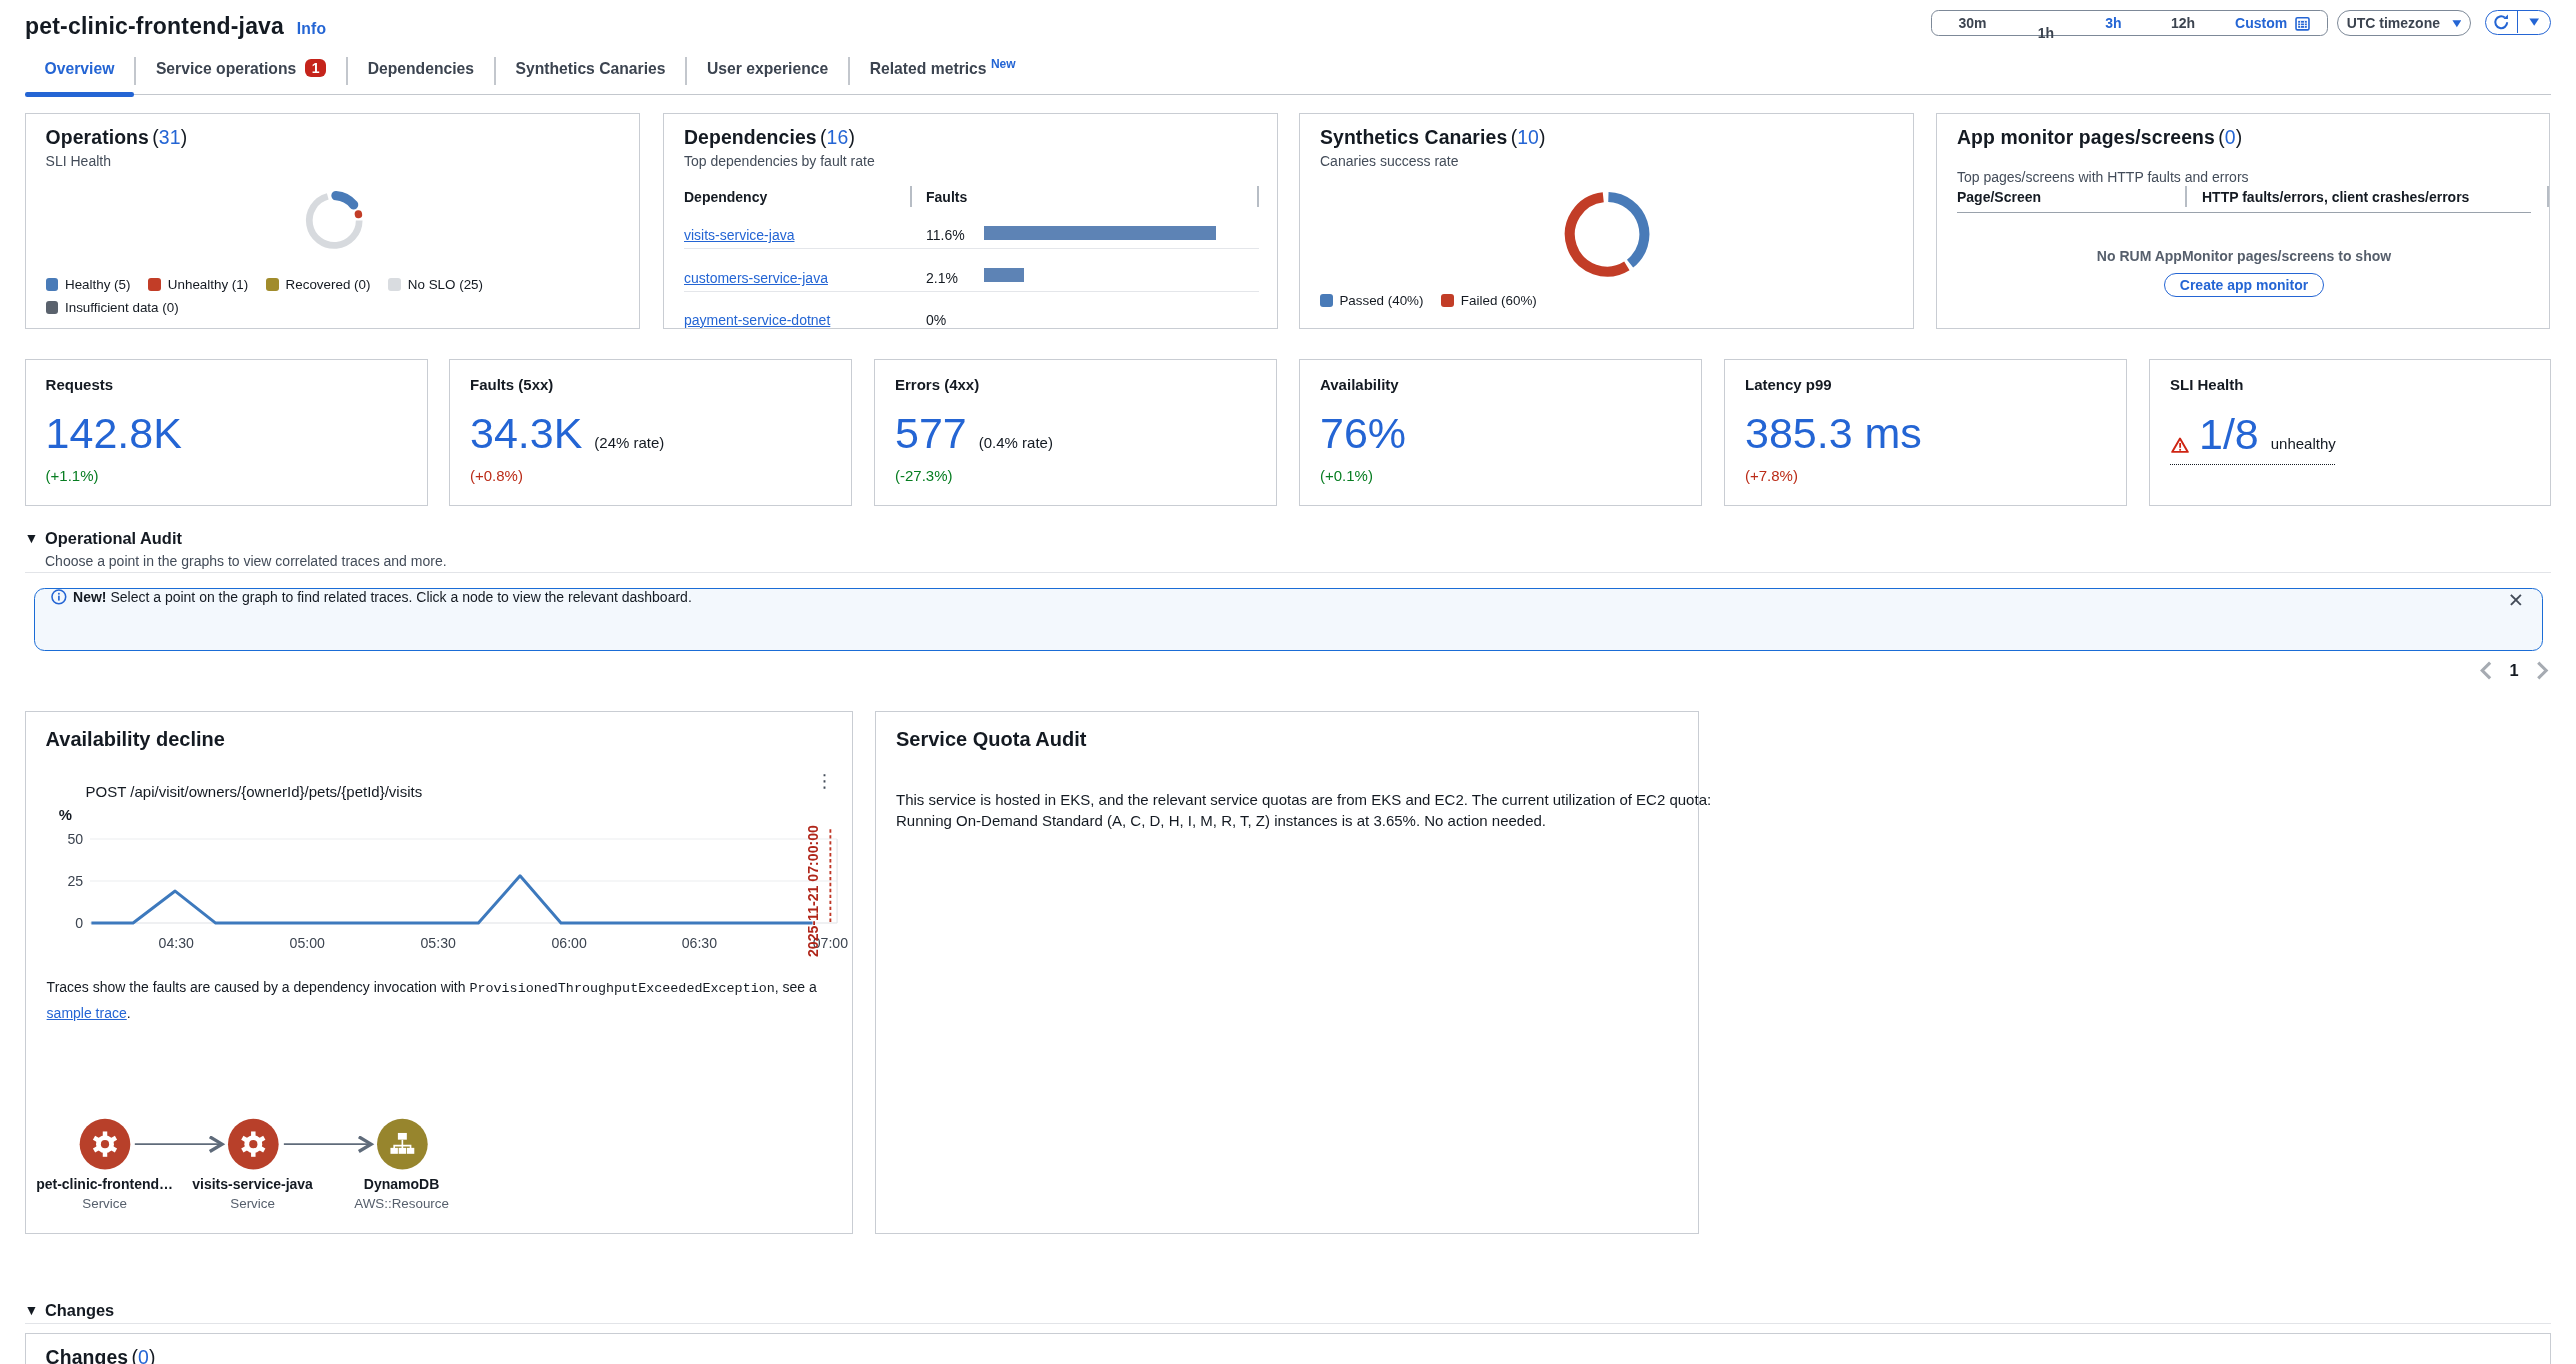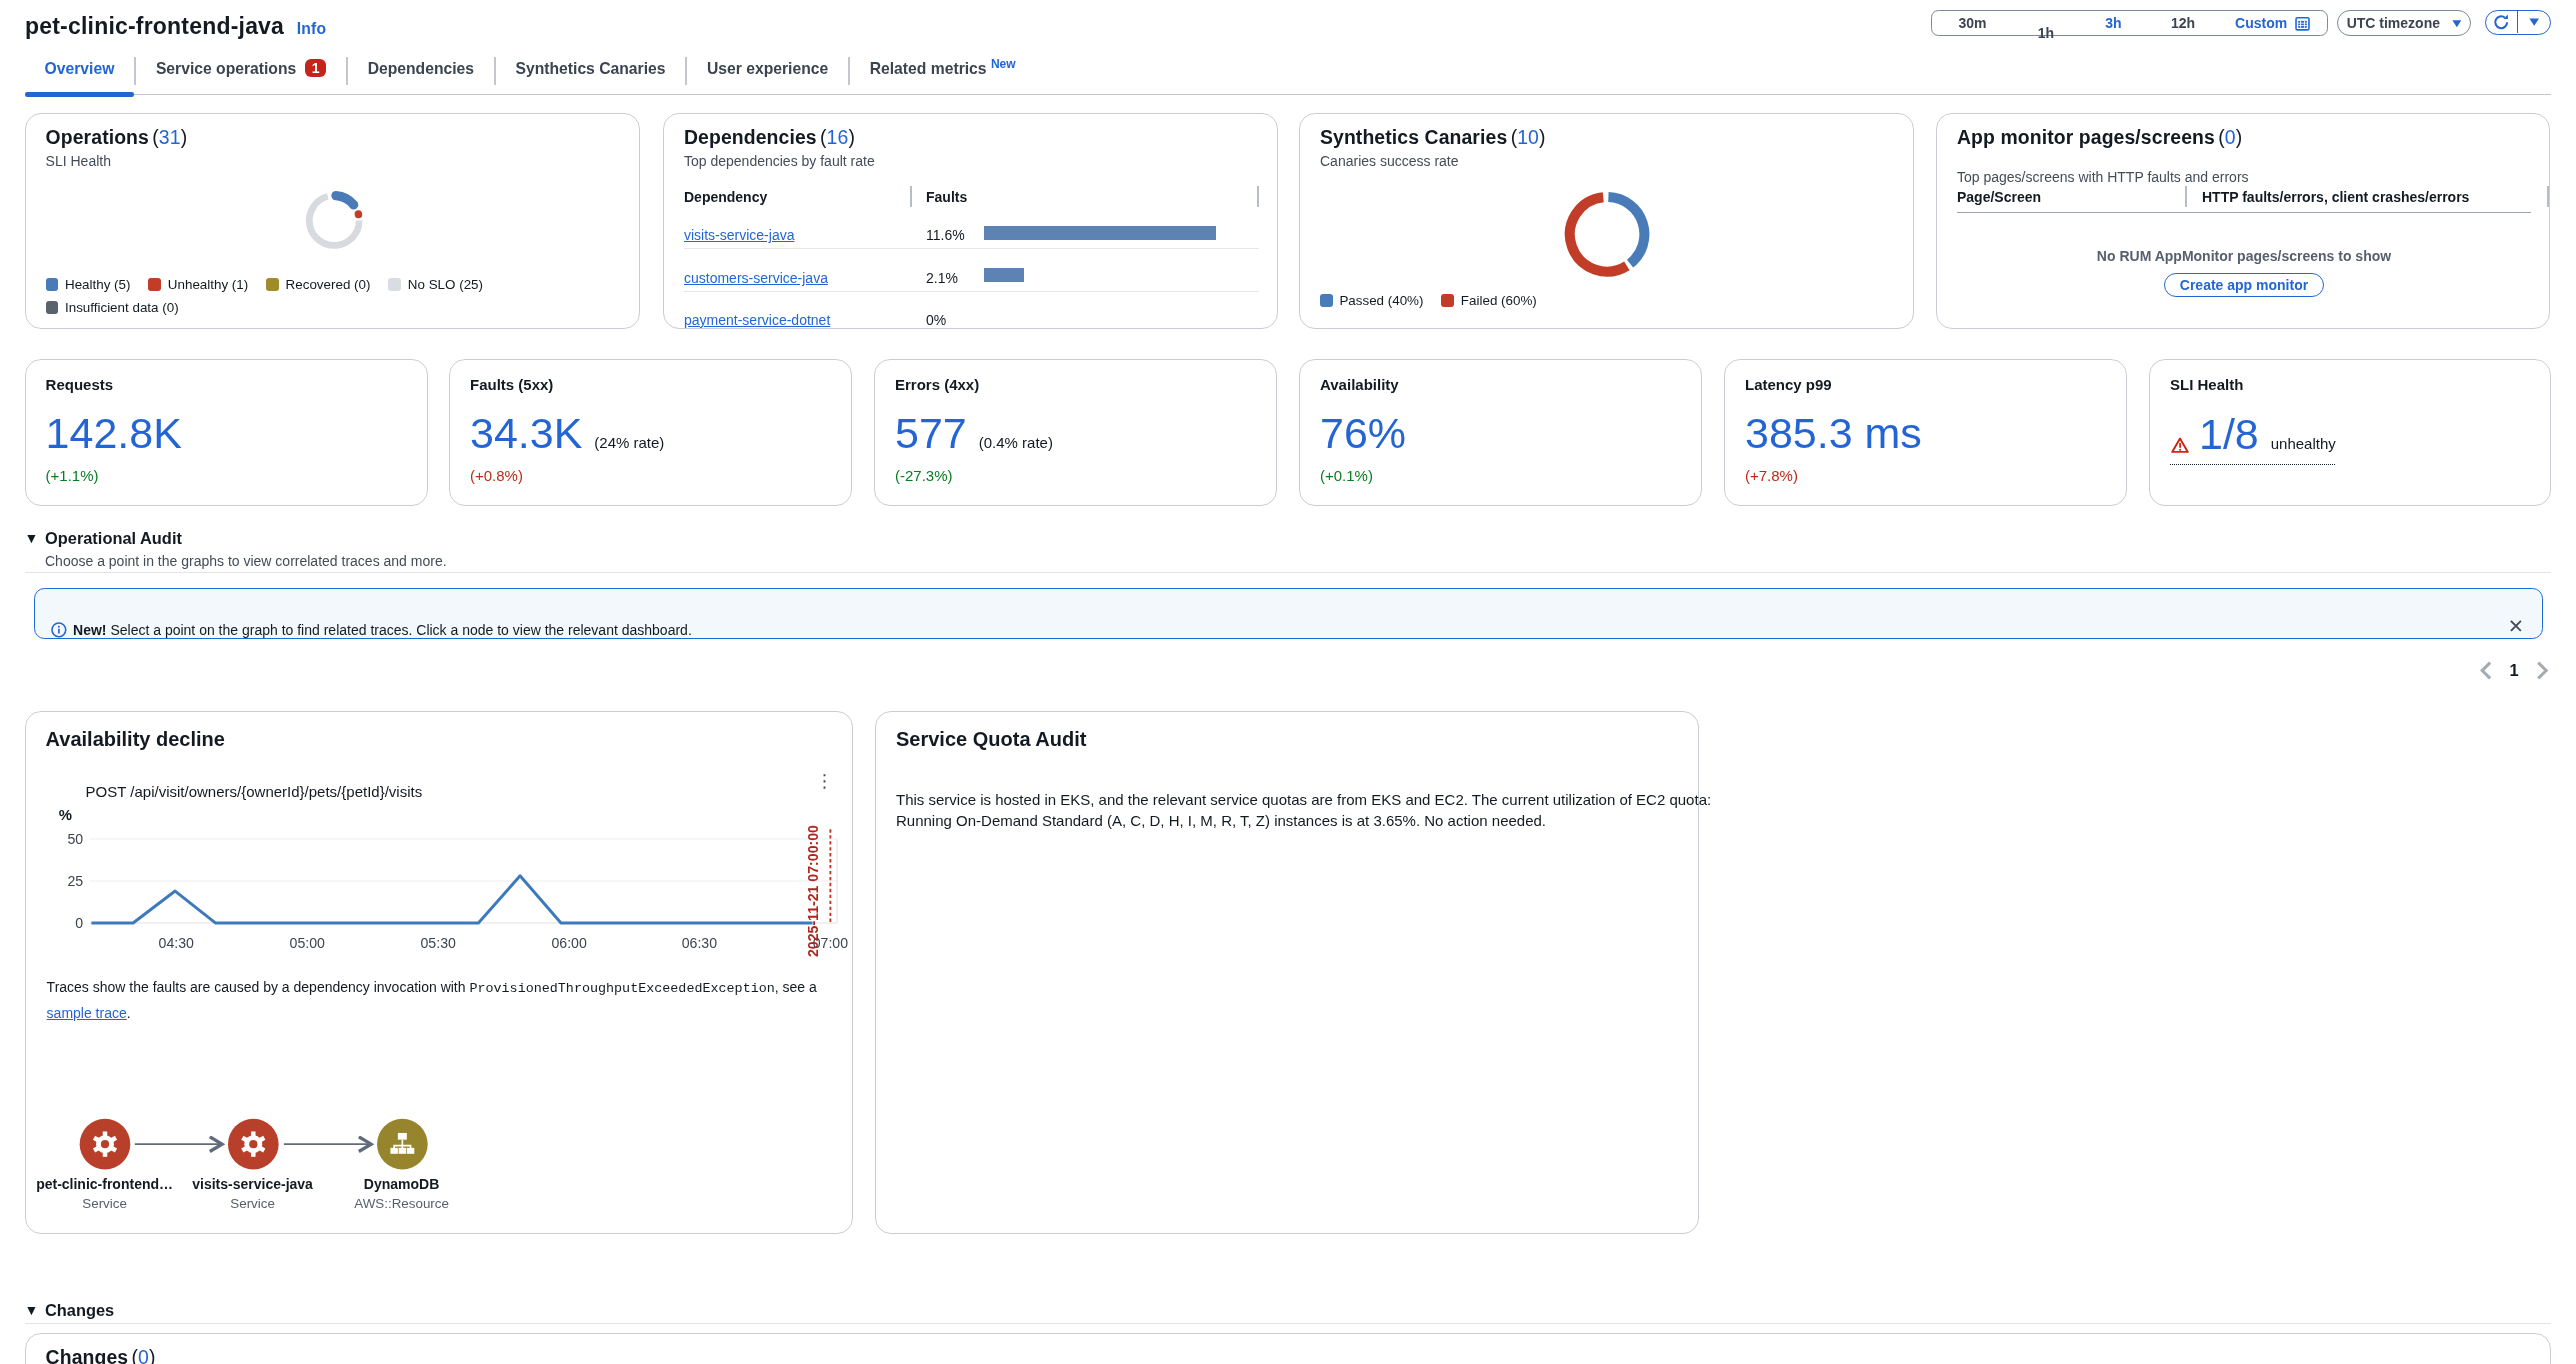--- a/index.html
+++ b/index.html
@@ -1,19 +1,19 @@
 <!DOCTYPE html>
 <html style="font-size:12px"><head>
 <meta charset="utf-8">
 <style>
 * { margin:0; padding:0; box-sizing:border-box; }
 html,body { width:2576px; height:1364px; background:#fff; overflow:hidden;
   font-family:"Liberation Sans", sans-serif; color:#141a22; }
 .abs { position:absolute; }
-.card { position:absolute; background:#fff; border:1.1px solid #c9cdd3; border-radius:16px;text-decoration:underline; }
+.card { position:absolute; background:#fff; border:1.1px solid #c9cdd3; border-radius:0;text-decoration:underline; }
 .blue { color:#2465d4; }
 .b { font-weight:bold; }
 a { color:#2465d4; }
 .ctitle { font-size:19.4px; font-weight:bold; letter-spacing:0.1px; }
 .csub { font-size:14px; color:#434c59; }
 </style>
 </head>
 <body>
 
 <div class="abs" style="left:25px; top:12.7px; font-size:23px; font-weight:bold; letter-spacing:0.2px;">pet-clinic-frontend-java <span class="blue" style="font-size:15.7px; margin-left:6px;">Info</span></div>
@@ -158,21 +158,21 @@
     </svg>
   <div class="abs" style="left:49px; top:50px; font-size:43px; color:#2465d4;">1/8 <span style="font-size:15px; color:#141a22;">unhealthy</span></div>
   <div class="abs" style="left:20px; top:104px; width:165px; border-bottom:1.5px dotted #141a22;"></div>
 </div>
 
 <div class="abs" style="left:24.6px; top:530px; font-size:14px; color:#141a22;">▼</div>
 <div class="abs b" style="left:45px; top:529px; font-size:16.4px;">Operational Audit</div>
 <div class="abs" style="left:45px; top:553px; font-size:14px; color:#434c59;">Choose a point in the graphs to view correlated traces and more.</div>
 <div class="abs" style="left:24.6px; top:572px; right:24.6px; height:1.1px; background:#e2e4e8;"></div>
 
-<div class="abs" style="left:34px; top:588px; right:33px; height:51px; border:1.9px solid #1a6cd6; border-radius:10.4px; background:#f3f8fd; display:flex; align-items:flex-end;">
+<div class="abs" style="left:34px; top:588px; right:33px; height:63px; border:1.9px solid #1a6cd6; border-radius:10.4px; background:#f3f8fd; display:flex; align-items:flex-start;">
   <svg style="margin-left:16.4px;" width="15.7" height="15.7" viewBox="0 0 16 16">
       <circle cx="8" cy="8" r="7" fill="none" stroke="#2465d4" stroke-width="1.6"></circle>
       <rect x="7.2" y="6.8" width="1.7" height="5" fill="#2465d4"></rect>
       <rect x="7.2" y="3.9" width="1.7" height="1.8" fill="#2465d4"></rect>
     </svg>
   <div style="margin-left:6px; font-size:14px;"><span class="b">New!</span> Select a point on the graph to find related traces. Click a node to view the relevant dashboard.</div>
   <div style="margin-left:auto; margin-right:18px; font-size:19.4px; color:#434c59;">✕</div>
 </div>
 
 <div class="abs" style="left:2478px; top:660px; display:flex; align-items:center; gap:15px;">

